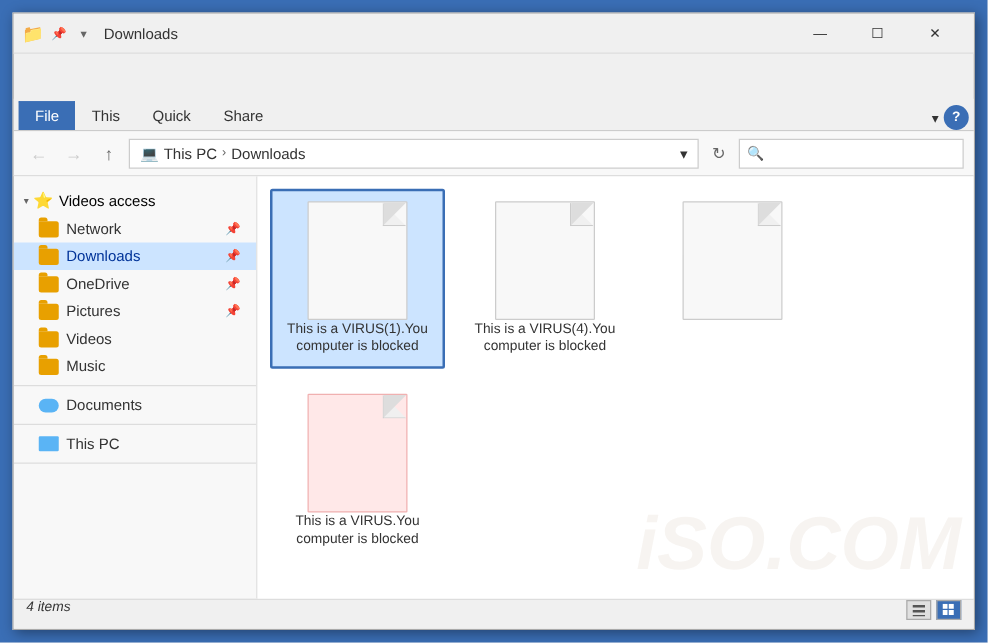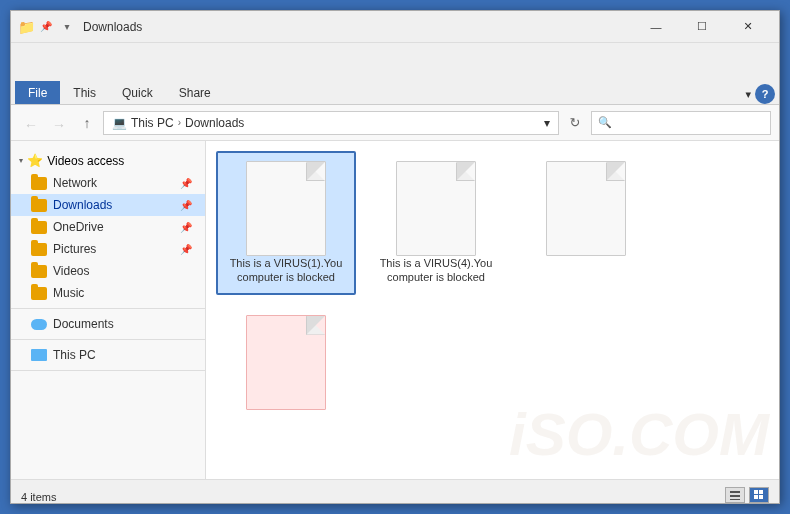--- a/index.html
+++ b/index.html
@@ -324,25 +324,26 @@
       color: #333;
       line-height: 1.3;
       word-break: break-word;
     }
     
     .status-bar {
       height: 24px;
       background: #f0f0f0;
       border-top: 1px solid #ddd;
       display: flex;
-      align-items: flex-end;
+      align-items: flex-start;
       padding: 0 10px;
       font-size: 11px;
       color: #333;
       flex-shrink: 0;
+      font-style: italic;
     }
     .status-bar-right {
       margin-left: auto;
       display: flex;
       gap: 4px;
       align-items: center;
     }
     .view-btn {
       width: 20px;
       height: 16px;
@@ -492,20 +493,21 @@
           <div class="file-icon"></div>
           <span class="file-name">This is a VIRUS(4).You computer is blocked</span>
         </div>
 
         <div class="file-item">
           <div class="file-icon"></div>
         </div>
 
         <div class="file-item">
           <div class="file-icon" style="background:#ffe8e8; border-color:#f0b0b0;"></div>
+          <span class="file-name">This is a VIRUS.You computer is blocked</span>
         </div>
       </div>
     </div>
   </div>
 
   <div class="status-bar">
     <span>4 items</span>
     <div class="status-bar-right">
       <div class="view-btn" style="display:flex;align-items:center;justify-content:center;">
         <svg width="10" height="10">

